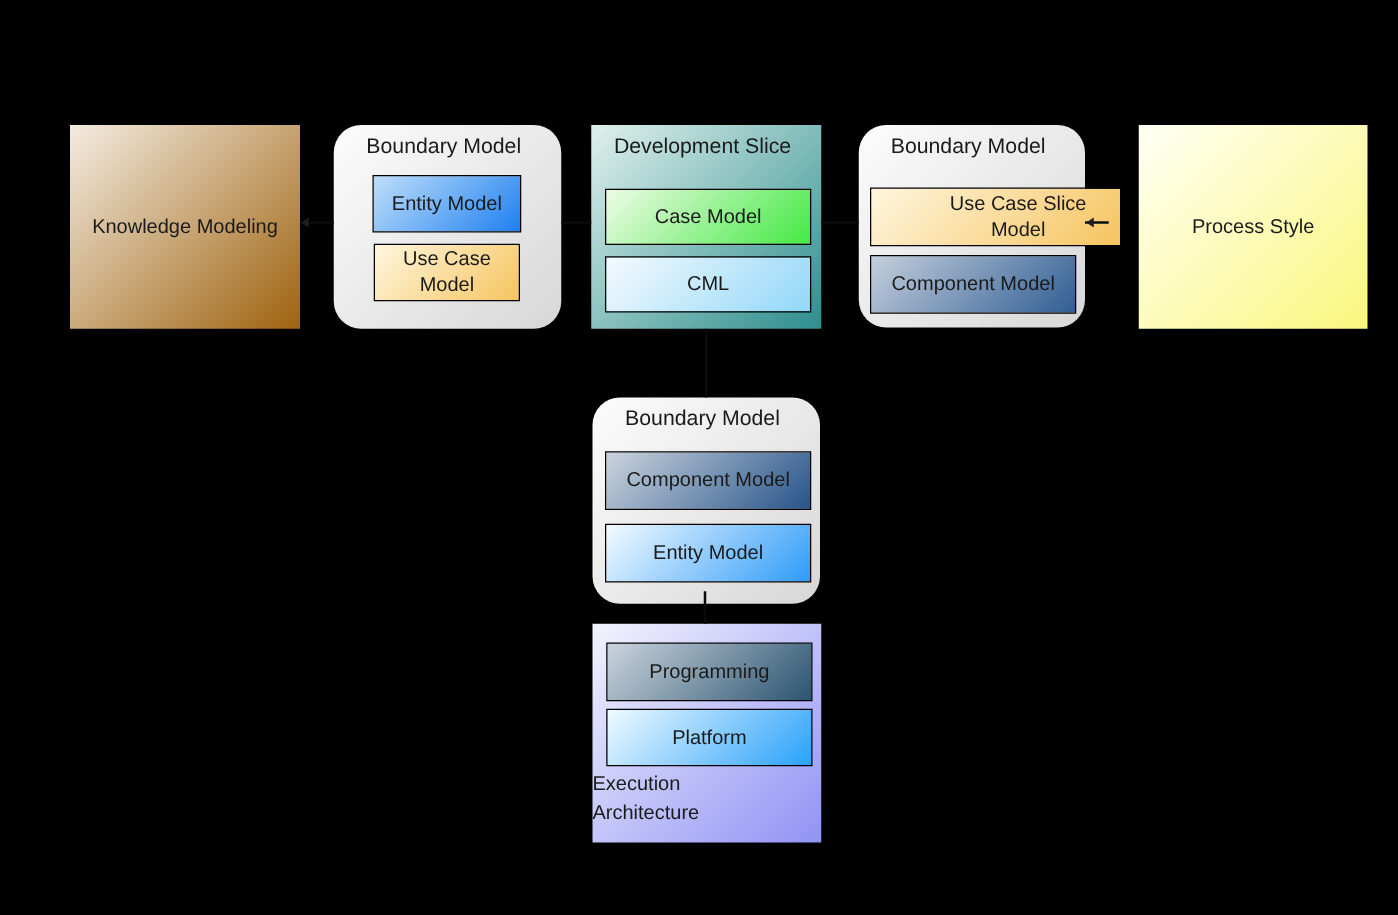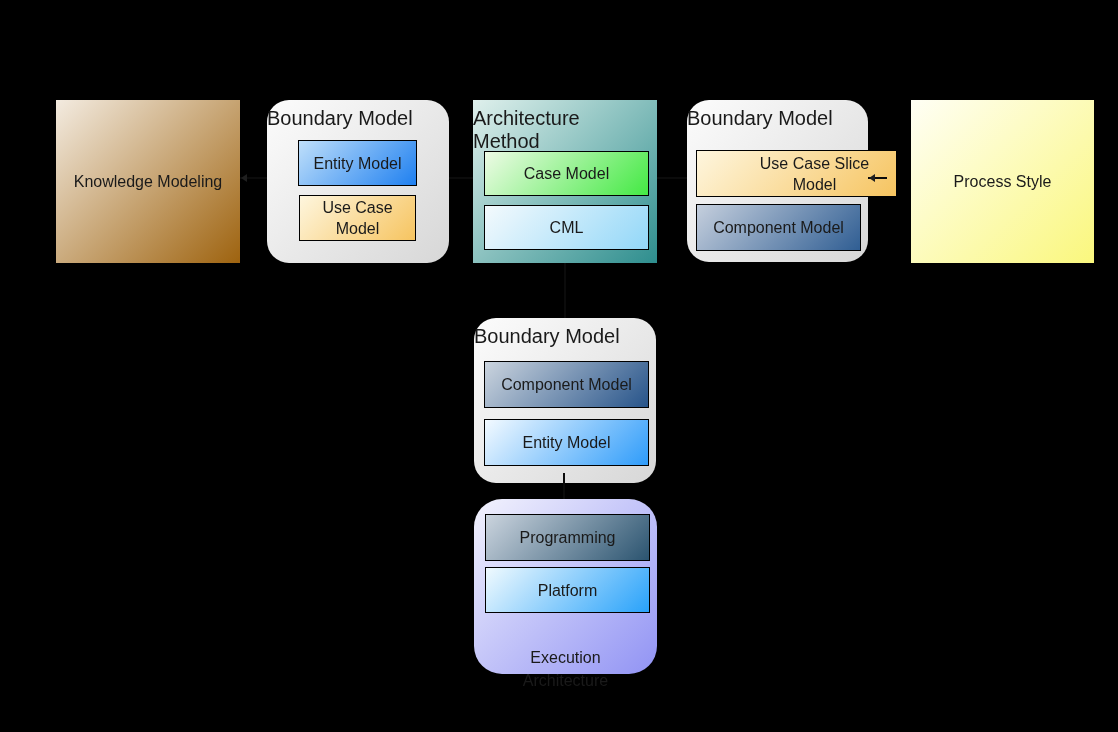--- a/index.html
+++ b/index.html
@@ -25,22 +25,22 @@
     align-items: center;
     justify-content: center;
     text-align: left;
     font-size: 16px;
   }
   .container-title {
     position: absolute;
     top: 7px;
     left: 0;
     right: 6px;
-    text-align: left;
-    font-size: 20px;
+    text-align: center;
+    font-size: 17px;
   }
   .inner {
     position: absolute;
     border: 1px solid #000000;
     display: flex;
     align-items: center;
     justify-content: center;
     text-align: center;
     font-size: 16px;
     line-height: 21px;
@@ -100,37 +100,35 @@
   }
   #bm3-entity {
     left: 10px; top: 101px; width: 163px; height: 45px;
     background: linear-gradient(135deg, #F3FAFF 0%, #2F9CFA 100%);
   }
 
   
   #execution-architecture {
     left: 474px; top: 499px; width: 183px; height: 175px;
     background: linear-gradient(135deg, #F3F3FD 0%, #9193F4 100%);
-    border-radius: 28px;
   }
   #ea-programming {
     left: 11px; top: 15px; width: 163px; height: 45px;
     background: linear-gradient(135deg, #CBD4DE 0%, #2B5470 100%);
   }
   #ea-platform {
     left: 11px; top: 68px; width: 163px; height: 44px;
     background: linear-gradient(135deg, #F0FAFE 0%, #29A2FA 100%);
   }
   #ea-label {
     position: absolute;
     top: 117px; left: 0; right: 0;
-    text-align: center;
+    text-align: left;
     font-size: 16px;
     line-height: 23px;
-    margin-top: 30px;
   }
   #ea-label span { display: inline-block; width: 130px; }
 
   .wrap-85  { display: inline-block; width: 85px;  }
   .wrap-120 { display: inline-block; width: 120px; }
 
   
   .connector { position: absolute; background: #0b0b0b; z-index: 5; }
   #conn-knowledge-bm1 { left: 240px; top: 177px; width: 27px; height: 2px; }
   #conn-bm1-dm        { left: 449px; top: 177px; width: 24px; height: 2px; }
@@ -162,21 +160,21 @@
     <div class="container-title">Boundary Model</div>
     <div class="inner" id="bm1-entity">
       <span>Entity Model</span>
     </div>
     <div class="inner" id="bm1-usecase">
       <span class="wrap-85">Use Case Model</span>
     </div>
   </div>
 
   <div class="box" id="development-method">
-    <div class="container-title">Architecture Method</div>
+    <div class="container-title">Development Slice</div>
     <div class="inner" id="dm-meta">
       <span>Case Model</span>
     </div>
     <div class="inner" id="dm-cml">
       <span>CML</span>
     </div>
   </div>
 
   <div class="box rounded" id="boundary-model-2">
     <div class="container-title">Boundary Model</div>

